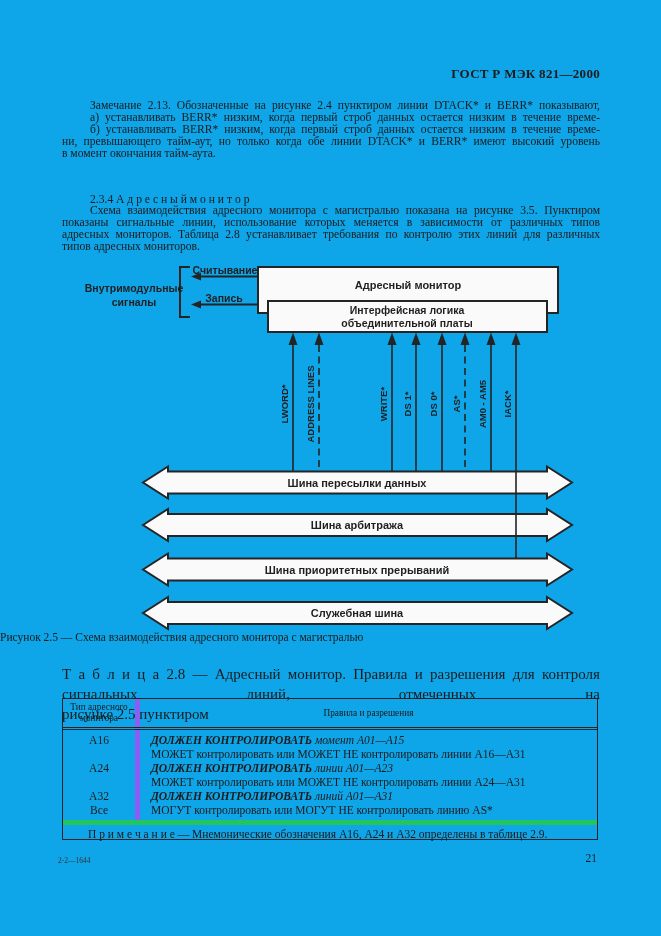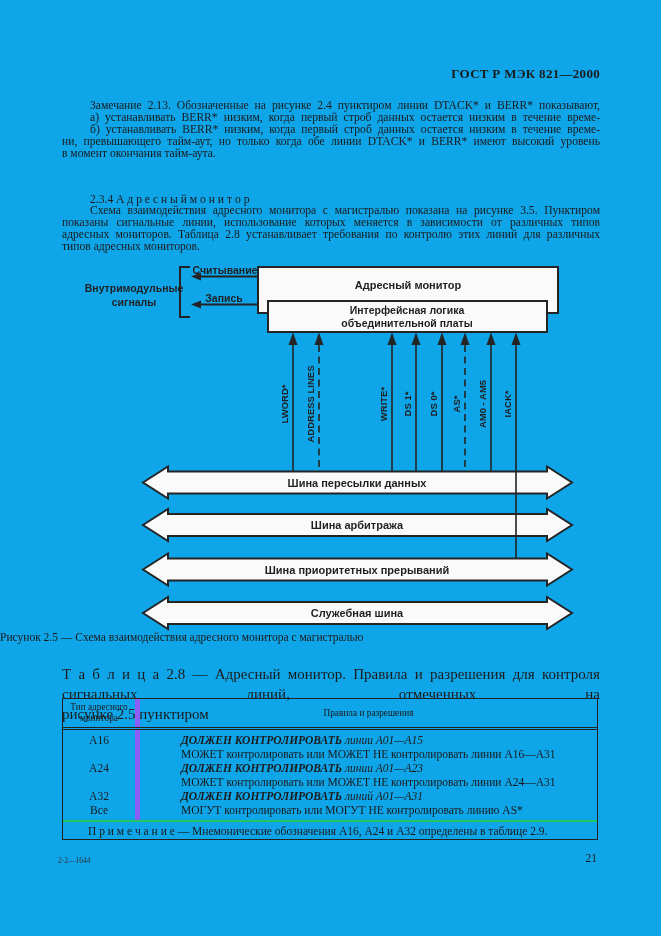--- a/index.html
+++ b/index.html
@@ -34,28 +34,28 @@
     border:1.5px solid #222; font-size:11.5px;
   }
   .t-row { display:grid; grid-template-columns:77px 1fr; }
   .t-c1 { border-right:5px solid #8b5cf6; text-align:center; }
   .t-head { height:28px; }
   .t-head .t-c1, .t-head .t-c2 {
     font-size:9.3px; line-height:11px; display:flex; flex-direction:column;
     align-items:center; justify-content:center;
   }
   .dbl-spacer { height:3px; border-top:1px solid #222; border-bottom:1px solid #222; }
-  .t-body-row { line-height:14px;gap:30px; }
+  .t-body-row { line-height:14px; }
   .t-body-row .t-c2 { padding-left:11px; padding-right:8px; }
   .t-pad-top .t-c1, .t-pad-top .t-c2 { padding-top:3px; }
   .t-pad-bot .t-c1, .t-pad-bot .t-c2 { padding-bottom:3px; }
   .bi { font-weight:bold; font-style:italic; }
   .it { font-style:italic; }
   .t-note {
-    border-top:2px solid #22c55e; height:19px; line-height:18px; padding-left:25px;
+    border-top:5px solid #22c55e; height:19px; line-height:18px; padding-left:25px;
   }
   .footer-left { left:58px; top:856px; font-size:7.5px; color:#333; }
   .page-num { right:64px; top:852px; font-size:11.5px; }
   svg text { fill:#1f1f1f; }
   .dg-sans  { font-family:"Liberation Sans", sans-serif; font-weight:bold; font-size:10.5px; }
   .dg-sans11{ font-family:"Liberation Sans", sans-serif; font-weight:bold; font-size:11px; }
   .dg-rot   { font-family:"Liberation Sans", sans-serif; font-weight:bold; font-size:9.5px; }
 </style>
 </head>
 <body>
@@ -154,21 +154,21 @@
         <span>монитора</span>
       </div>
       <div class="t-c2">
         <span>Правила и разрешения</span>
       </div>
     </div>
     <div class="dbl-spacer"></div>
 
     <div class="t-row t-body-row t-pad-top">
       <div class="t-c1">А16</div>
-      <div class="t-c2"><span class="bi">ДОЛЖЕН КОНТРОЛИРОВАТЬ</span><span class="it"> линии А01—А15</span></div>
+      <div class="t-c2"><span class="bi">ДОЛЖЕН КОНТРОЛИРОВАТЬ</span><span class="it"> момент А01—А15</span></div>
     </div>
     <div class="t-row t-body-row">
       <div class="t-c1"></div>
       <div class="t-c2">МОЖЕТ контролировать или МОЖЕТ НЕ контролировать линии А16—А31</div>
     </div>
     <div class="t-row t-body-row">
       <div class="t-c1">А24</div>
       <div class="t-c2"><span class="bi">ДОЛЖЕН КОНТРОЛИРОВАТЬ</span><span class="it"> линии А01—А23</span></div>
     </div>
     <div class="t-row t-body-row">

